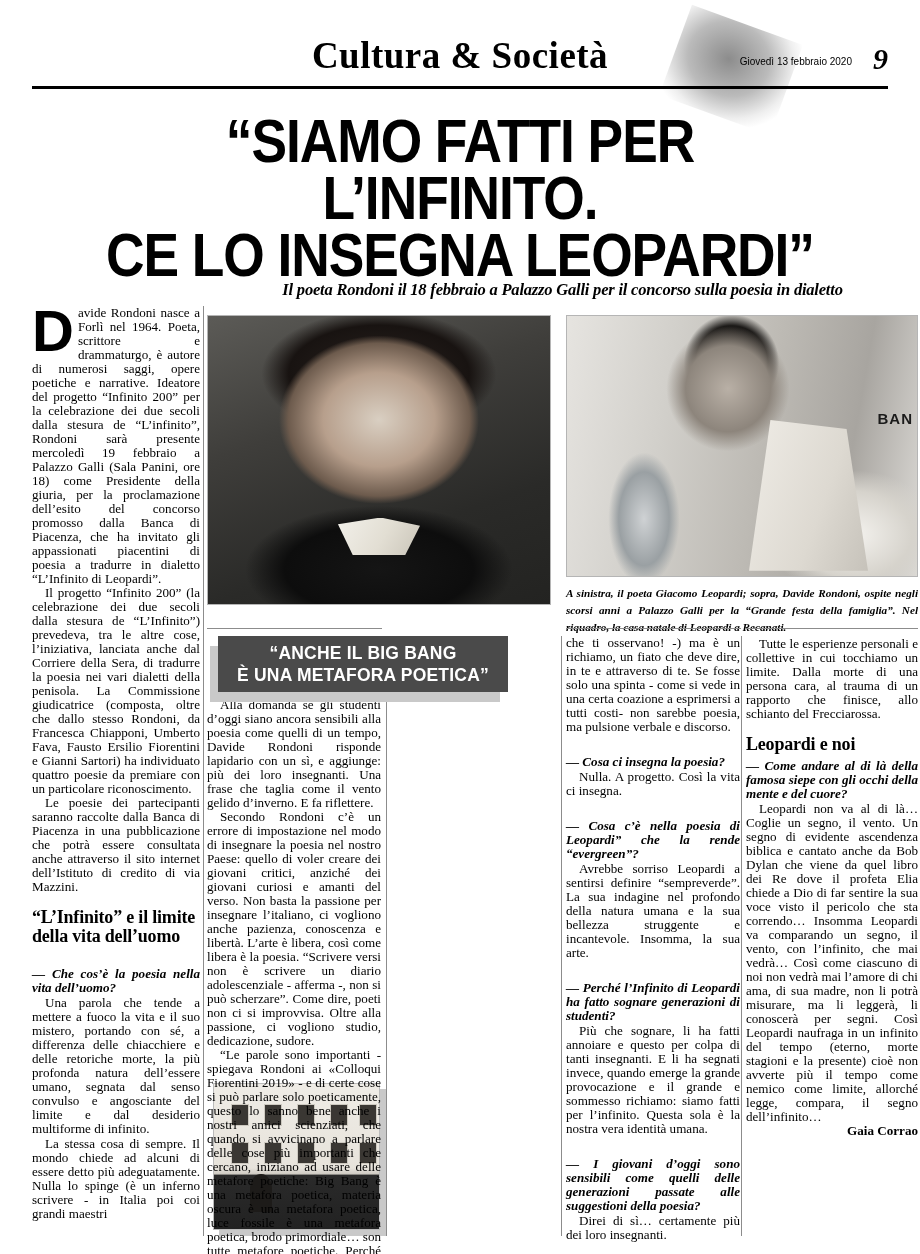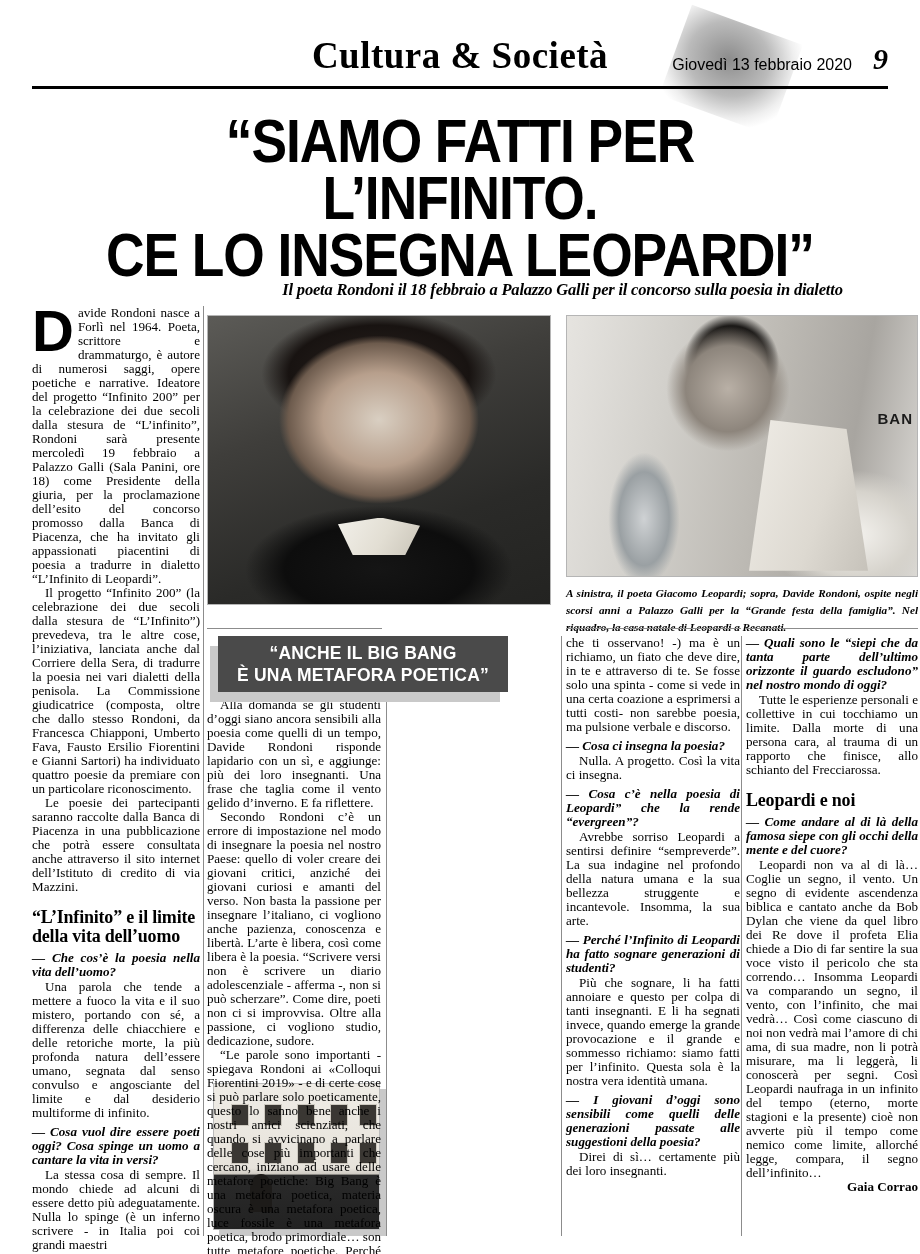--- a/index.html
+++ b/index.html
@@ -34,21 +34,21 @@
   }
   .smudge {
     position:absolute; left:640px; top:-16px; width:118px; height:96px;
     background: radial-gradient(ellipse at 45% 40%, rgba(120,120,120,.85) 0%, rgba(150,150,150,.65) 45%, rgba(190,190,190,.25) 72%, rgba(255,255,255,0) 85%);
     transform: rotate(20deg);
     pointer-events:none;
   }
   .date {
     position:absolute; right:36px; top:18px;
     font-family:"Liberation Sans", sans-serif;
-    font-size:16px; white-space:nowrap;
+    font-size:10px; white-space:nowrap;
   }
   .pagenum {
     position:absolute; right:0px; top:4px;
     font-family:"Liberation Serif", serif;
     font-weight:700; font-style:italic; font-size:30px;
   }
   .rule-top {
     position:absolute; left:32px; top:86px; width:856px; height:3px; background:#000;
   }
 
@@ -83,21 +83,21 @@
     font-family:"Liberation Serif", serif;
     font-size:13.1px;
     line-height:14.0px;
     text-indent: 13px;
     hyphens:auto;
     -webkit-hyphens:auto;
   }
   .col p.noind { text-indent:0; }
   .col p.q {
     font-style:italic; font-weight:700; text-indent:0;
-    margin-top:5px;
+    margin-top:21px;
   }
   .col p.a { margin-top:1px; }
   .col h3 {
     margin: 14px 0 5px 0;
     font-family:"Liberation Serif", serif;
     font-weight:700;
     font-size:18px;
     line-height:19px;
     text-align:left;
     letter-spacing:-0.2px;
@@ -287,21 +287,20 @@
   </div>
 </div>
 
 <div class="col" id="col1">
   <p class="noind"><span class="dropcap">D</span><span>avide Rondoni nasce a Forlì nel 1964. Poeta, scrittore e drammaturgo, è autore di numerosi saggi, opere poetiche e narrative. Ideatore del progetto “Infinito 200” per la celebrazione dei due secoli dalla stesura de “L’infinito”, Rondoni sarà presente mercoledì 19 febbraio a Palazzo Galli (Sala Panini, ore 18) come Presidente della giuria, per la proclamazione dell’esito del concorso promosso dalla Banca di Piacenza, che ha invitato gli appassionati piacentini di poesia a tradurre in dialetto “L’Infinito di Leopardi”.</span></p>
   <p>Il progetto “Infinito 200” (la celebrazione dei due secoli dalla stesura de “L’Infinito”) prevedeva, tra le altre cose, l’iniziativa, lanciata anche dal Corriere della Sera, di tradurre la poesia nei vari dialetti della penisola. La Commissione giudicatrice (composta, oltre che dallo stesso Rondoni, da Francesca Chiapponi, Umberto Fava, Fausto Ersilio Fiorentini e Gianni Sartori) ha individuato quattro poesie da premiare con un particolare riconoscimento.</p>
   <p>Le poesie dei partecipanti saranno raccolte dalla Banca di Piacenza in una pubblicazione che potrà essere consultata anche attraverso il sito internet dell’Istituto di credito di via Mazzini.</p>
   <h3>“L’Infinito” e il limite della vita dell’uomo</h3>
   <p class="q">— Che cos’è la poesia nella vita dell’uomo?</p>
   <p class="a">Una parola che tende a mettere a fuoco la vita e il suo mistero, portando con sé, a differenza delle chiacchiere e delle retoriche morte, la più profonda natura dell’essere umano, segnata dal senso convulso e angosciante del limite e dal desiderio multiforme di infinito.</p>
-  <p class="q">— Cosa vuol dire essere poeti oggi? Cosa spinge un uomo a cantare la vita in versi?</p>
   <p class="a">La stessa cosa di sempre. Il mondo chiede ad alcuni di essere detto più adeguatamente. Nulla lo spinge (è un inferno scrivere - in Italia poi coi grandi maestri</p>
 </div>
 
 <div class="col" id="col2">
   <div style="height:64px"></div>
   <p>Alla domanda se gli studenti d’oggi siano ancora sensibili alla poesia come quelli di un tempo, Davide Rondoni risponde lapidario con un sì, e aggiunge: più dei loro insegnanti. Una frase che taglia come il vento gelido d’inverno. E fa riflettere.</p>
   <p>Secondo Rondoni c’è un errore di impostazione nel modo di insegnare la poesia nel nostro Paese: quello di voler creare dei giovani critici, anziché dei giovani curiosi e amanti del verso. Non basta la passione per insegnare l’italiano, ci vogliono anche pazienza, conoscenza e libertà. L’arte è libera, così come libera è la poesia. “Scrivere versi non è scrivere un diario adolescenziale - afferma -, non si può scherzare”. Come dire, poeti non ci si improvvisa. Oltre alla passione, ci vogliono studio, dedicazione, sudore.</p>
   <p>“Le parole sono importanti - spiegava Rondoni ai «Colloqui Fiorentini 2019» - e di certe cose si può parlare solo poeticamente, questo lo sanno bene anche i nostri amici scienziati, che quando si avvicinano a parlare delle cose più importanti che cercano, iniziano ad usare delle metafore poetiche: Big Bang è una metafora poetica, materia oscura è una metafora poetica, luce fossile è una metafora poetica, brodo primordiale… son tutte metafore poetiche. Perché la nostra vita è fatta in un modo che ad un certo punto non sopporta più le chiacchiere: i poeti son quelli che ad un certo punto fanno capire che le chiacchiere devono finire, non bastano”</p>
 </div>
 
@@ -311,19 +310,18 @@
   <p class="a">Nulla. A progetto. Così la vita ci insegna.</p>
   <p class="q">— Cosa c’è nella poesia di Leopardi” che la rende “evergreen”?</p>
   <p class="a">Avrebbe sorriso Leopardi a sentirsi definire “sempreverde”. La sua indagine nel profondo della natura umana e la sua bellezza struggente e incantevole. Insomma, la sua arte.</p>
   <p class="q">— Perché l’Infinito di Leopardi ha fatto sognare generazioni di studenti?</p>
   <p class="a">Più che sognare, li ha fatti annoiare e questo per colpa di tanti insegnanti. E li ha segnati invece, quando emerge la grande provocazione e il grande e sommesso richiamo: siamo fatti per l’infinito. Questa sola è la nostra vera identità umana.</p>
   <p class="q">— I giovani d’oggi sono sensibili come quelli delle generazioni passate alle suggestioni della poesia?</p>
   <p class="a">Direi di sì… certamente più dei loro insegnanti.</p>
 </div>
 
 <div class="col" id="col4">
-  <p class="q" style="margin-top:0">— Quali sono le “siepi che da tanta parte dell’ultimo orizzonte il guardo escludono” nel nostro mondo di oggi?</p>
   <p class="a">Tutte le esperienze personali e collettive in cui tocchiamo un limite. Dalla morte di una persona cara, al trauma di un rapporto che finisce, allo schianto del Frecciarossa.</p>
   <h3>Leopardi e noi</h3>
   <p class="q" style="margin-top:0">— Come andare al di là della famosa siepe con gli occhi della mente e del cuore?</p>
   <p class="a">Leopardi non va al di là… Coglie un segno, il vento. Un segno di evidente ascendenza biblica e cantato anche da Bob Dylan che viene da quel libro dei Re dove il profeta Elia chiede a Dio di far sentire la sua voce visto il pericolo che sta correndo… Insomma Leopardi va comparando un segno, il vento, con l’infinito, che mai vedrà… Così come ciascuno di noi non vedrà mai l’amore di chi ama, di sua madre, non li potrà misurare, ma li leggerà, li conoscerà per segni. Così Leopardi naufraga in un infinito del tempo (eterno, morte stagioni e la presente) cioè non avverte più il tempo come nemico come limite, allorché legge, compara, il segno dell’infinito…</p>
   <p class="byline">Gaia Corrao</p>
 </div>
 
 </body></html>

